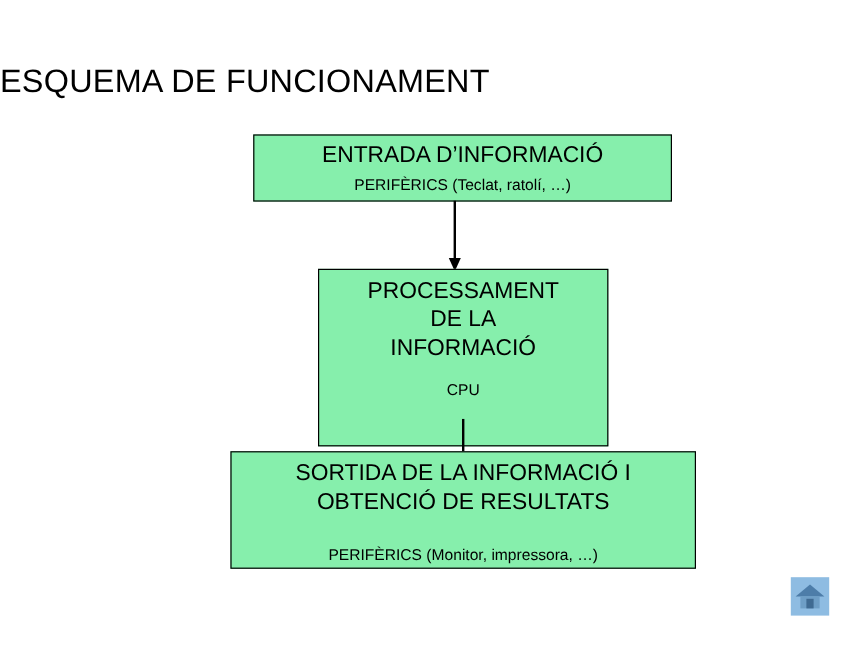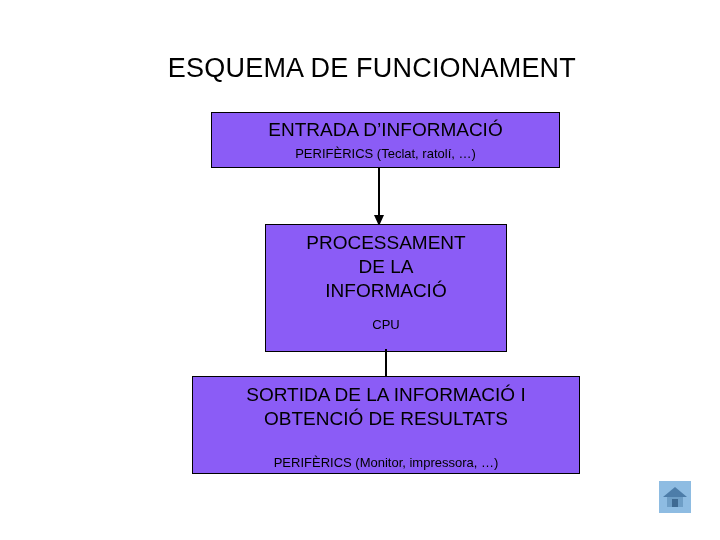--- a/index.html
+++ b/index.html
@@ -20,35 +20,35 @@
     height: 540px;
     background: #ffffff;
   }
 
   
   #slide-title {
     position: absolute;
     left: 0;
     top: 52px;
     width: 576px;
-    text-align: right;
+    text-align: left;
     font-size: 27px;
     line-height: 32px;
     font-weight: 400;
     letter-spacing: 0.2px;
     color: #000000;
     white-space: nowrap;
   }
 
   
   .flow-box {
     position: absolute;
     box-sizing: border-box;
     border: 1px solid #000000;
-    background: #8b5cf6;
+    background: #86efac;
     display: flex;
     flex-direction: column;
     align-items: center;
     justify-content: flex-start;
   }
   .box-heading {
     font-size: 19px;
     line-height: 24px;
     text-align: center;
     white-space: pre-line;
@@ -70,21 +70,21 @@
     height: 56px;
     padding-top: 5px;
   }
   #box-entrada .box-sub { margin-top: 4px; }
 
   
   #box-processament {
     left: 265px;
     top: 224px;
     width: 242px;
-    height: 128px;
+    height: 148px;
     padding-top: 6px;
   }
   #box-processament .box-sub { margin-top: 14px; }
 
   
   #box-sortida {
     left: 192px;
     top: 376px;
     width: 388px;
     height: 98px;

